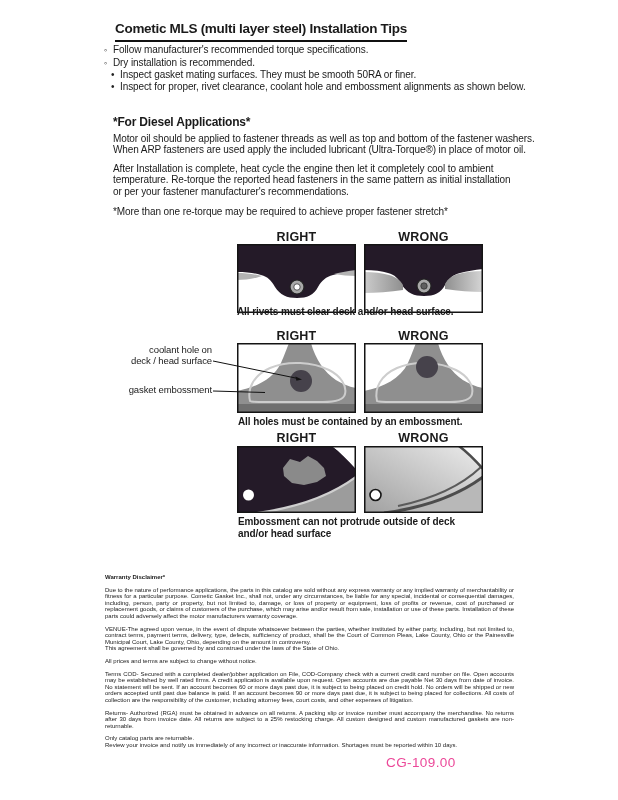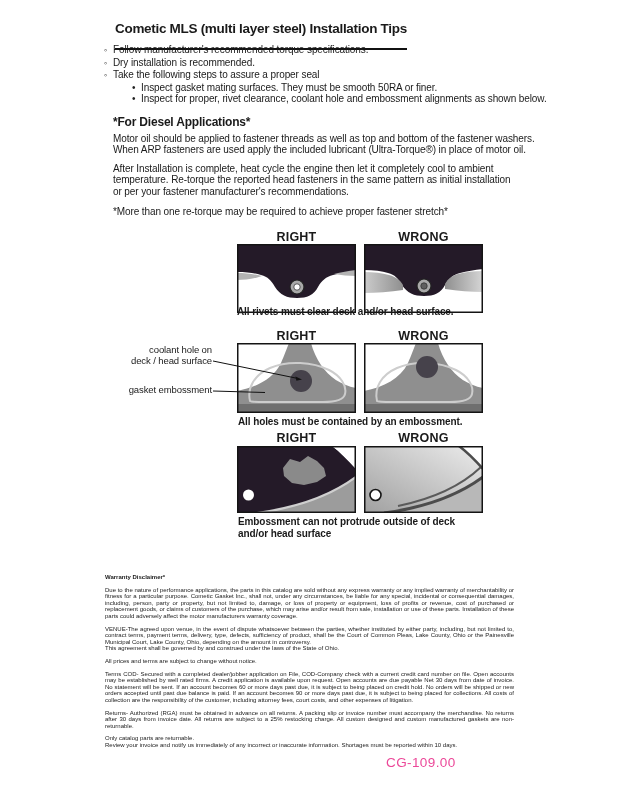--- a/index.html
+++ b/index.html
@@ -4,27 +4,27 @@
 <style>
   html,body{margin:0;padding:0;background:#ffffff;}
   .page{
     position:relative;width:618px;height:800px;background:#ffffff;overflow:hidden;
     font-family:"Liberation Sans", sans-serif;color:#1a1a1a;
   }
   .abs{position:absolute;}
   
   .title{
     left:115px;top:21px;font-size:13.5px;font-weight:bold;letter-spacing:-0.3px;
-    border-bottom:2px solid #111;padding-bottom:12px;white-space:nowrap;
+    border-bottom:2px solid #111;padding-bottom:4px;white-space:nowrap;
   }
   
   .bullets{left:104px;top:44px;font-size:10px;letter-spacing:-0.1px;}
   .bullet-row{line-height:11.6px;white-space:nowrap;}
   .bullet-row .mk{display:inline-block;width:9px;font-size:9px;color:#222;}
-  .sub{margin-left:28px;}
+  .sub{margin-left:7px;}
   .sub .mk{width:9px;font-size:10px;}
   
   .diesel-heading{left:113px;top:115px;font-size:12px;font-weight:bold;letter-spacing:-0.2px;}
   .body-line{font-size:10px;line-height:11.3px;letter-spacing:-0.1px;white-space:nowrap;}
   .dp1{left:113px;top:133px;}
   .dp2{left:113px;top:163px;}
   .dp3{left:113px;top:206px;}
   
   .fig-h{width:119px;text-align:center;font-size:12.5px;font-weight:bold;letter-spacing:0.2px;}
   .cap{font-size:10px;font-weight:bold;letter-spacing:-0.1px;line-height:12px;white-space:nowrap;}
@@ -42,21 +42,20 @@
 </head>
 <body>
 
 <div class="page">
 
   <div class="abs title">Cometic MLS (multi layer steel) Installation Tips</div>
 
   <div class="abs bullets">
     <div class="bullet-row"><span class="mk">◦</span><span>Follow manufacturer's recommended torque specifications.</span></div>
     <div class="bullet-row"><span class="mk">◦</span><span>Dry installation is recommended.</span></div>
-    <div class="bullet-row"><span class="mk">◦</span><span>Take the following steps to assure a proper seal</span></div>
     <div class="bullet-row sub"><span class="mk">•</span><span>Inspect gasket mating surfaces.  They must be smooth 50RA or finer.</span></div>
     <div class="bullet-row sub"><span class="mk">•</span><span>Inspect for proper, rivet clearance, coolant hole and embossment alignments as shown below.</span></div>
   </div>
 
   <div class="abs diesel-heading">*For Diesel Applications*</div>
   <div class="abs dp1">
     <div class="body-line">Motor oil should be applied to fastener threads as well as top and bottom of the fastener washers.</div>
     <div class="body-line">When ARP fasteners are used apply the included lubricant (Ultra-Torque®) in place of motor oil.</div>
   </div>
   <div class="abs dp2">

